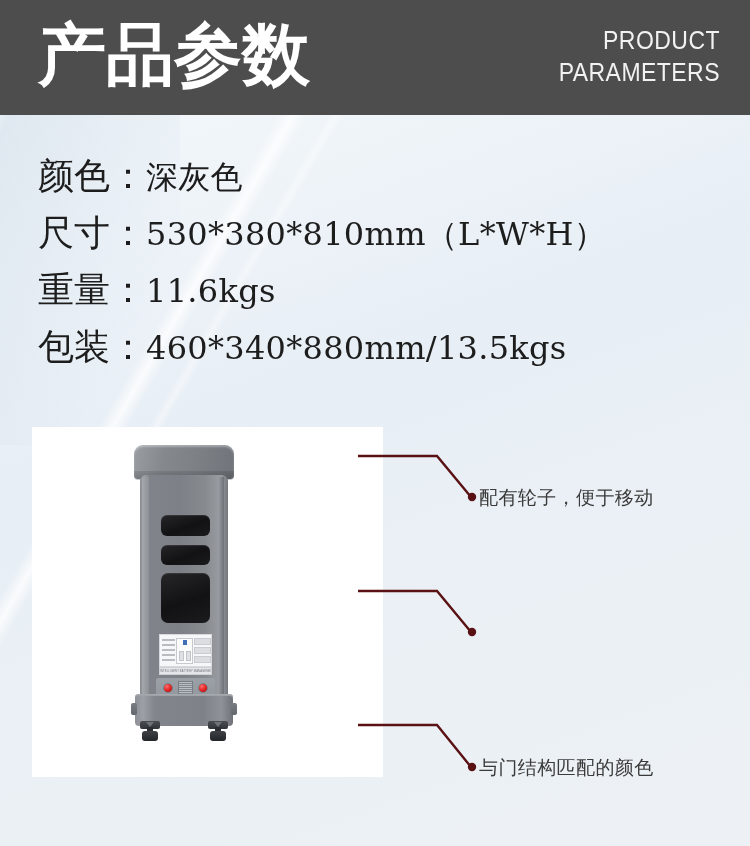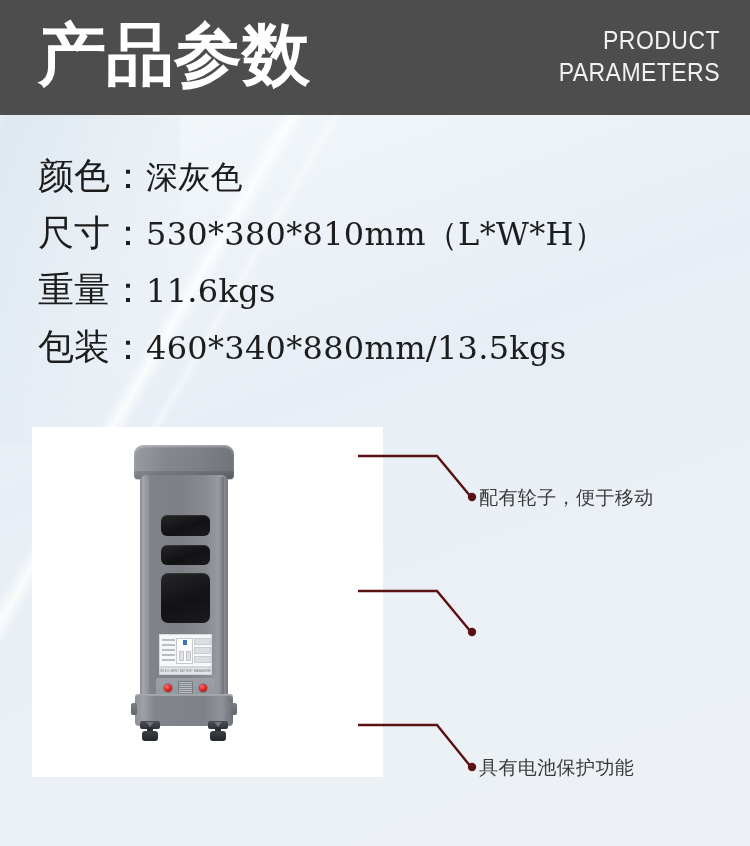--- a/index.html
+++ b/index.html
@@ -537,15 +537,15 @@
       <path d="M358,725 L437,725 L471,767"></path>
     </g>
     <g fill="#5a1113">
       <circle cx="472" cy="497" r="4.2"></circle>
       <circle cx="472" cy="632" r="4.2"></circle>
       <circle cx="472" cy="767" r="4.2"></circle>
     </g>
   </svg>
 
   <div class="callout-label cl-1">配有轮子，便于移动</div>
-  <div class="callout-label cl-3">具有电池保护功能</div>
+  <div class="callout-label cl-3">与门结构匹配的颜色</div>
 
 </div>
 
 </body></html>

